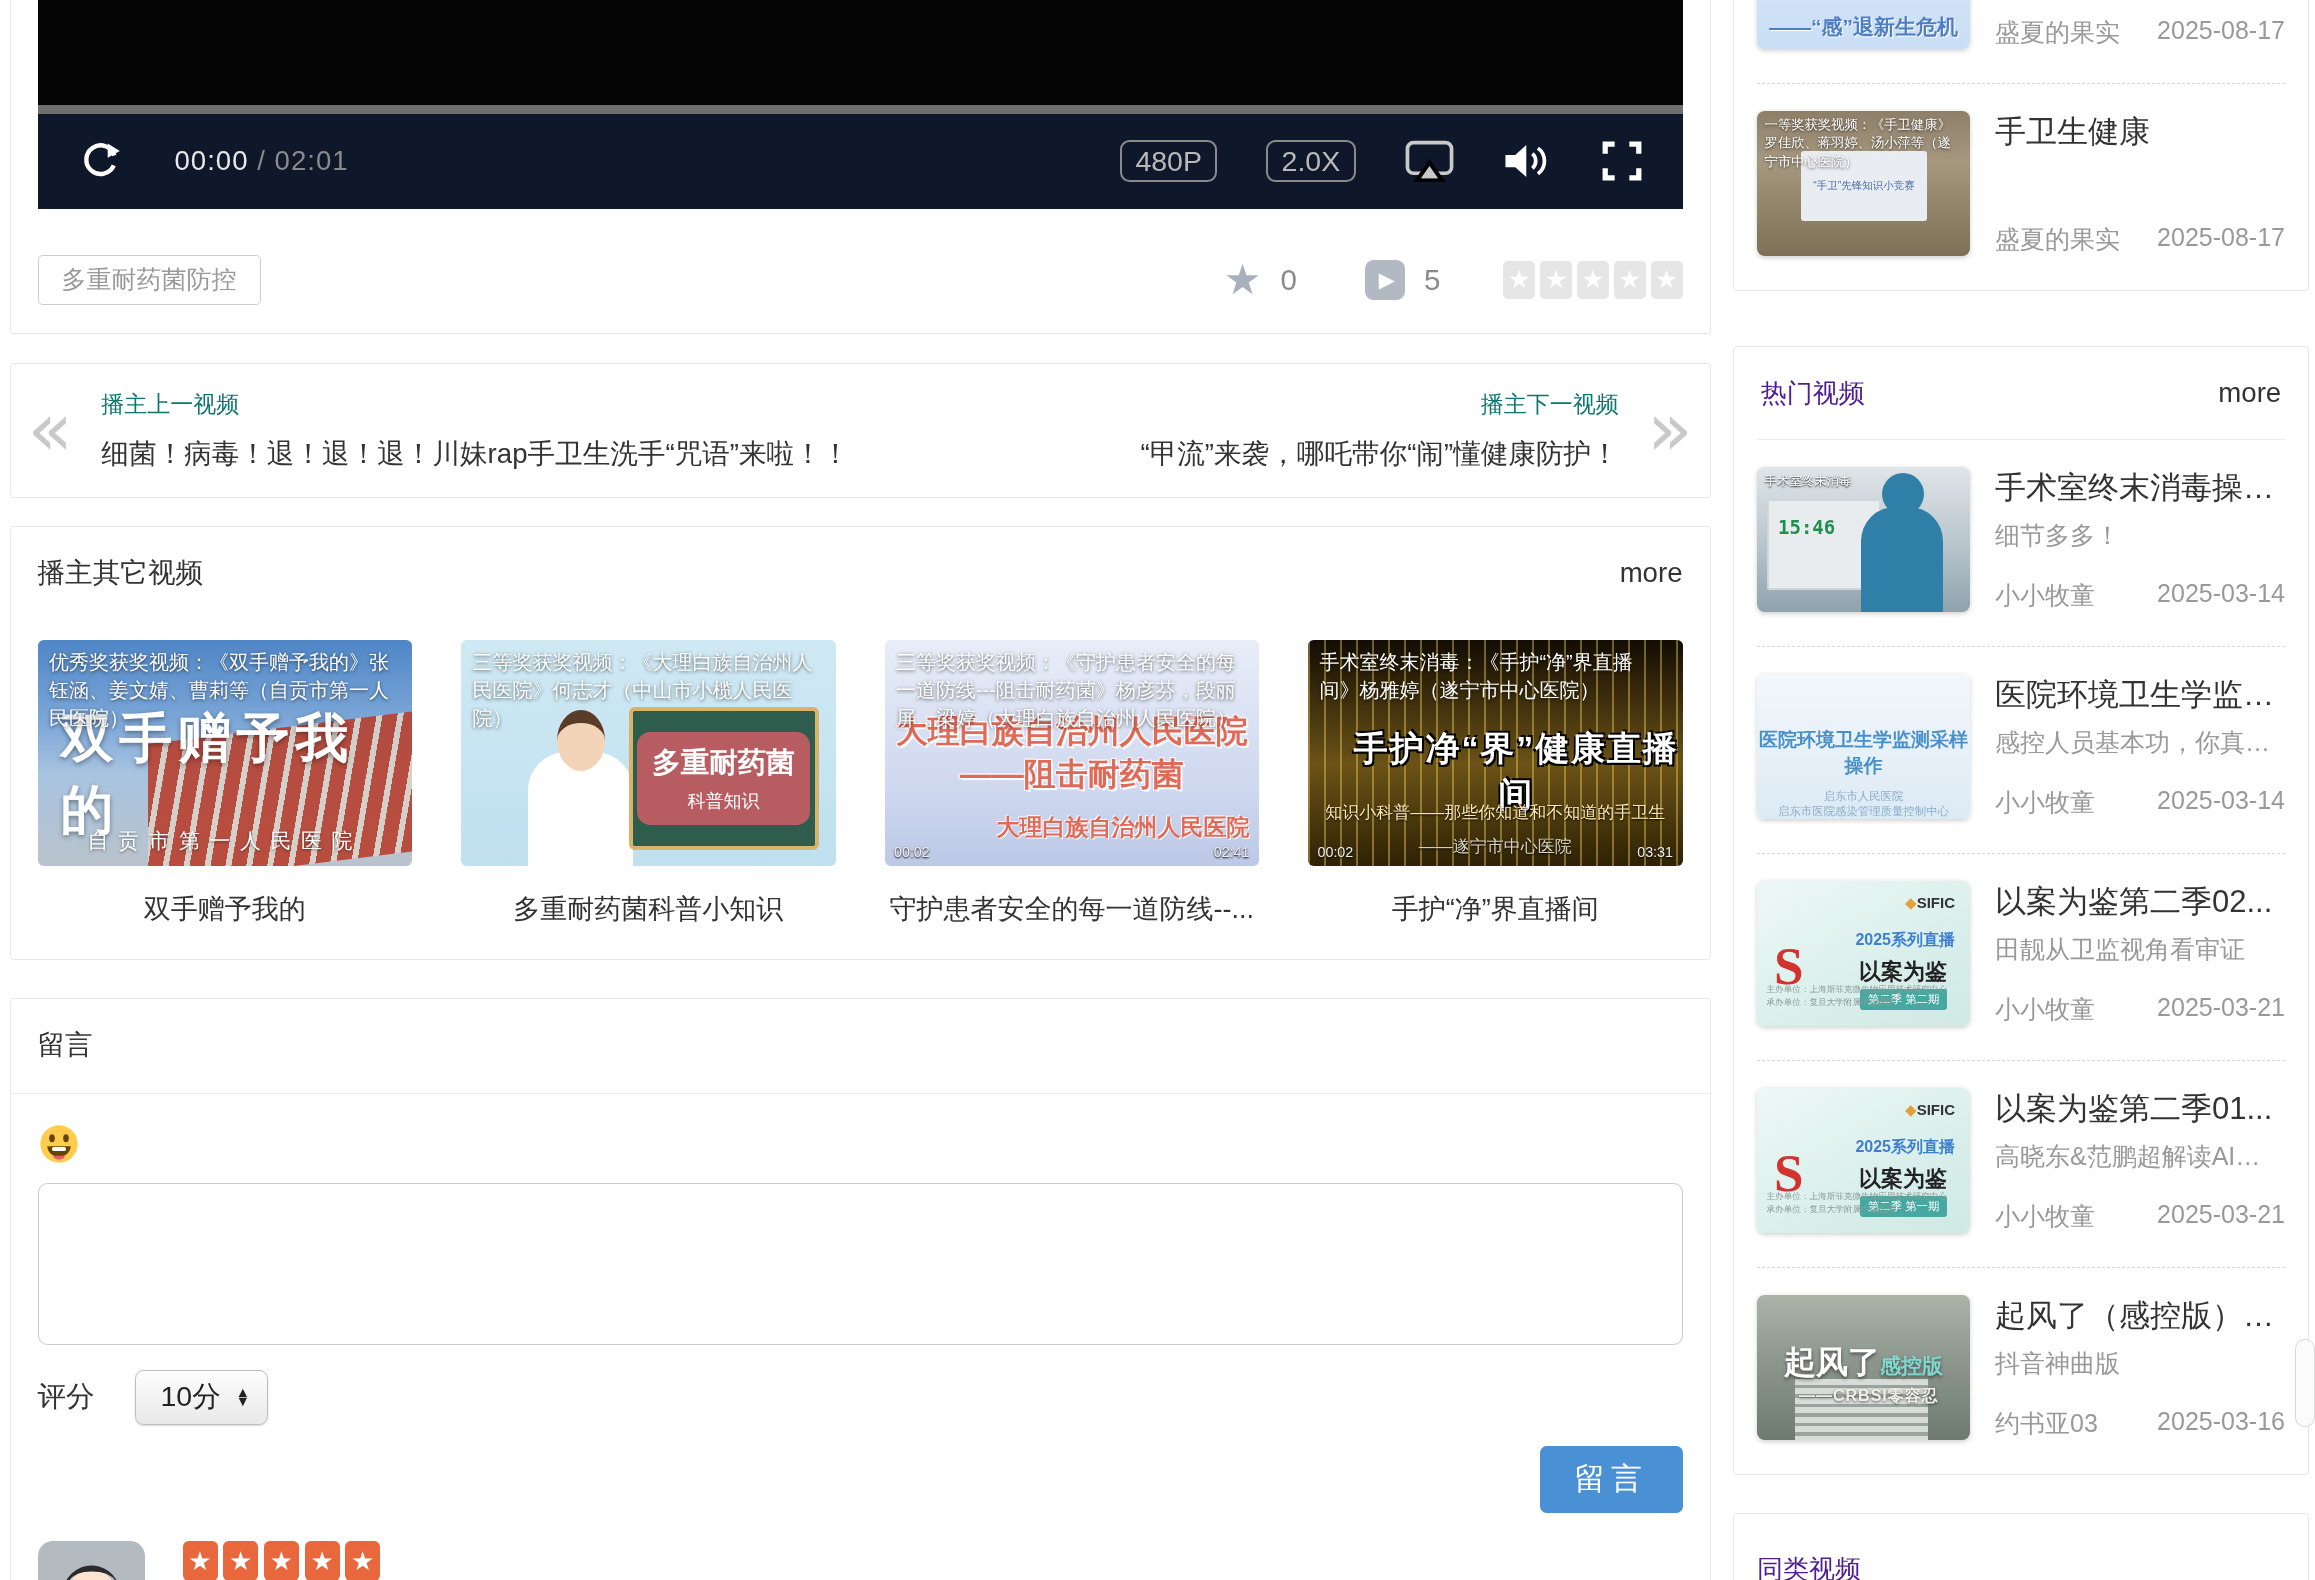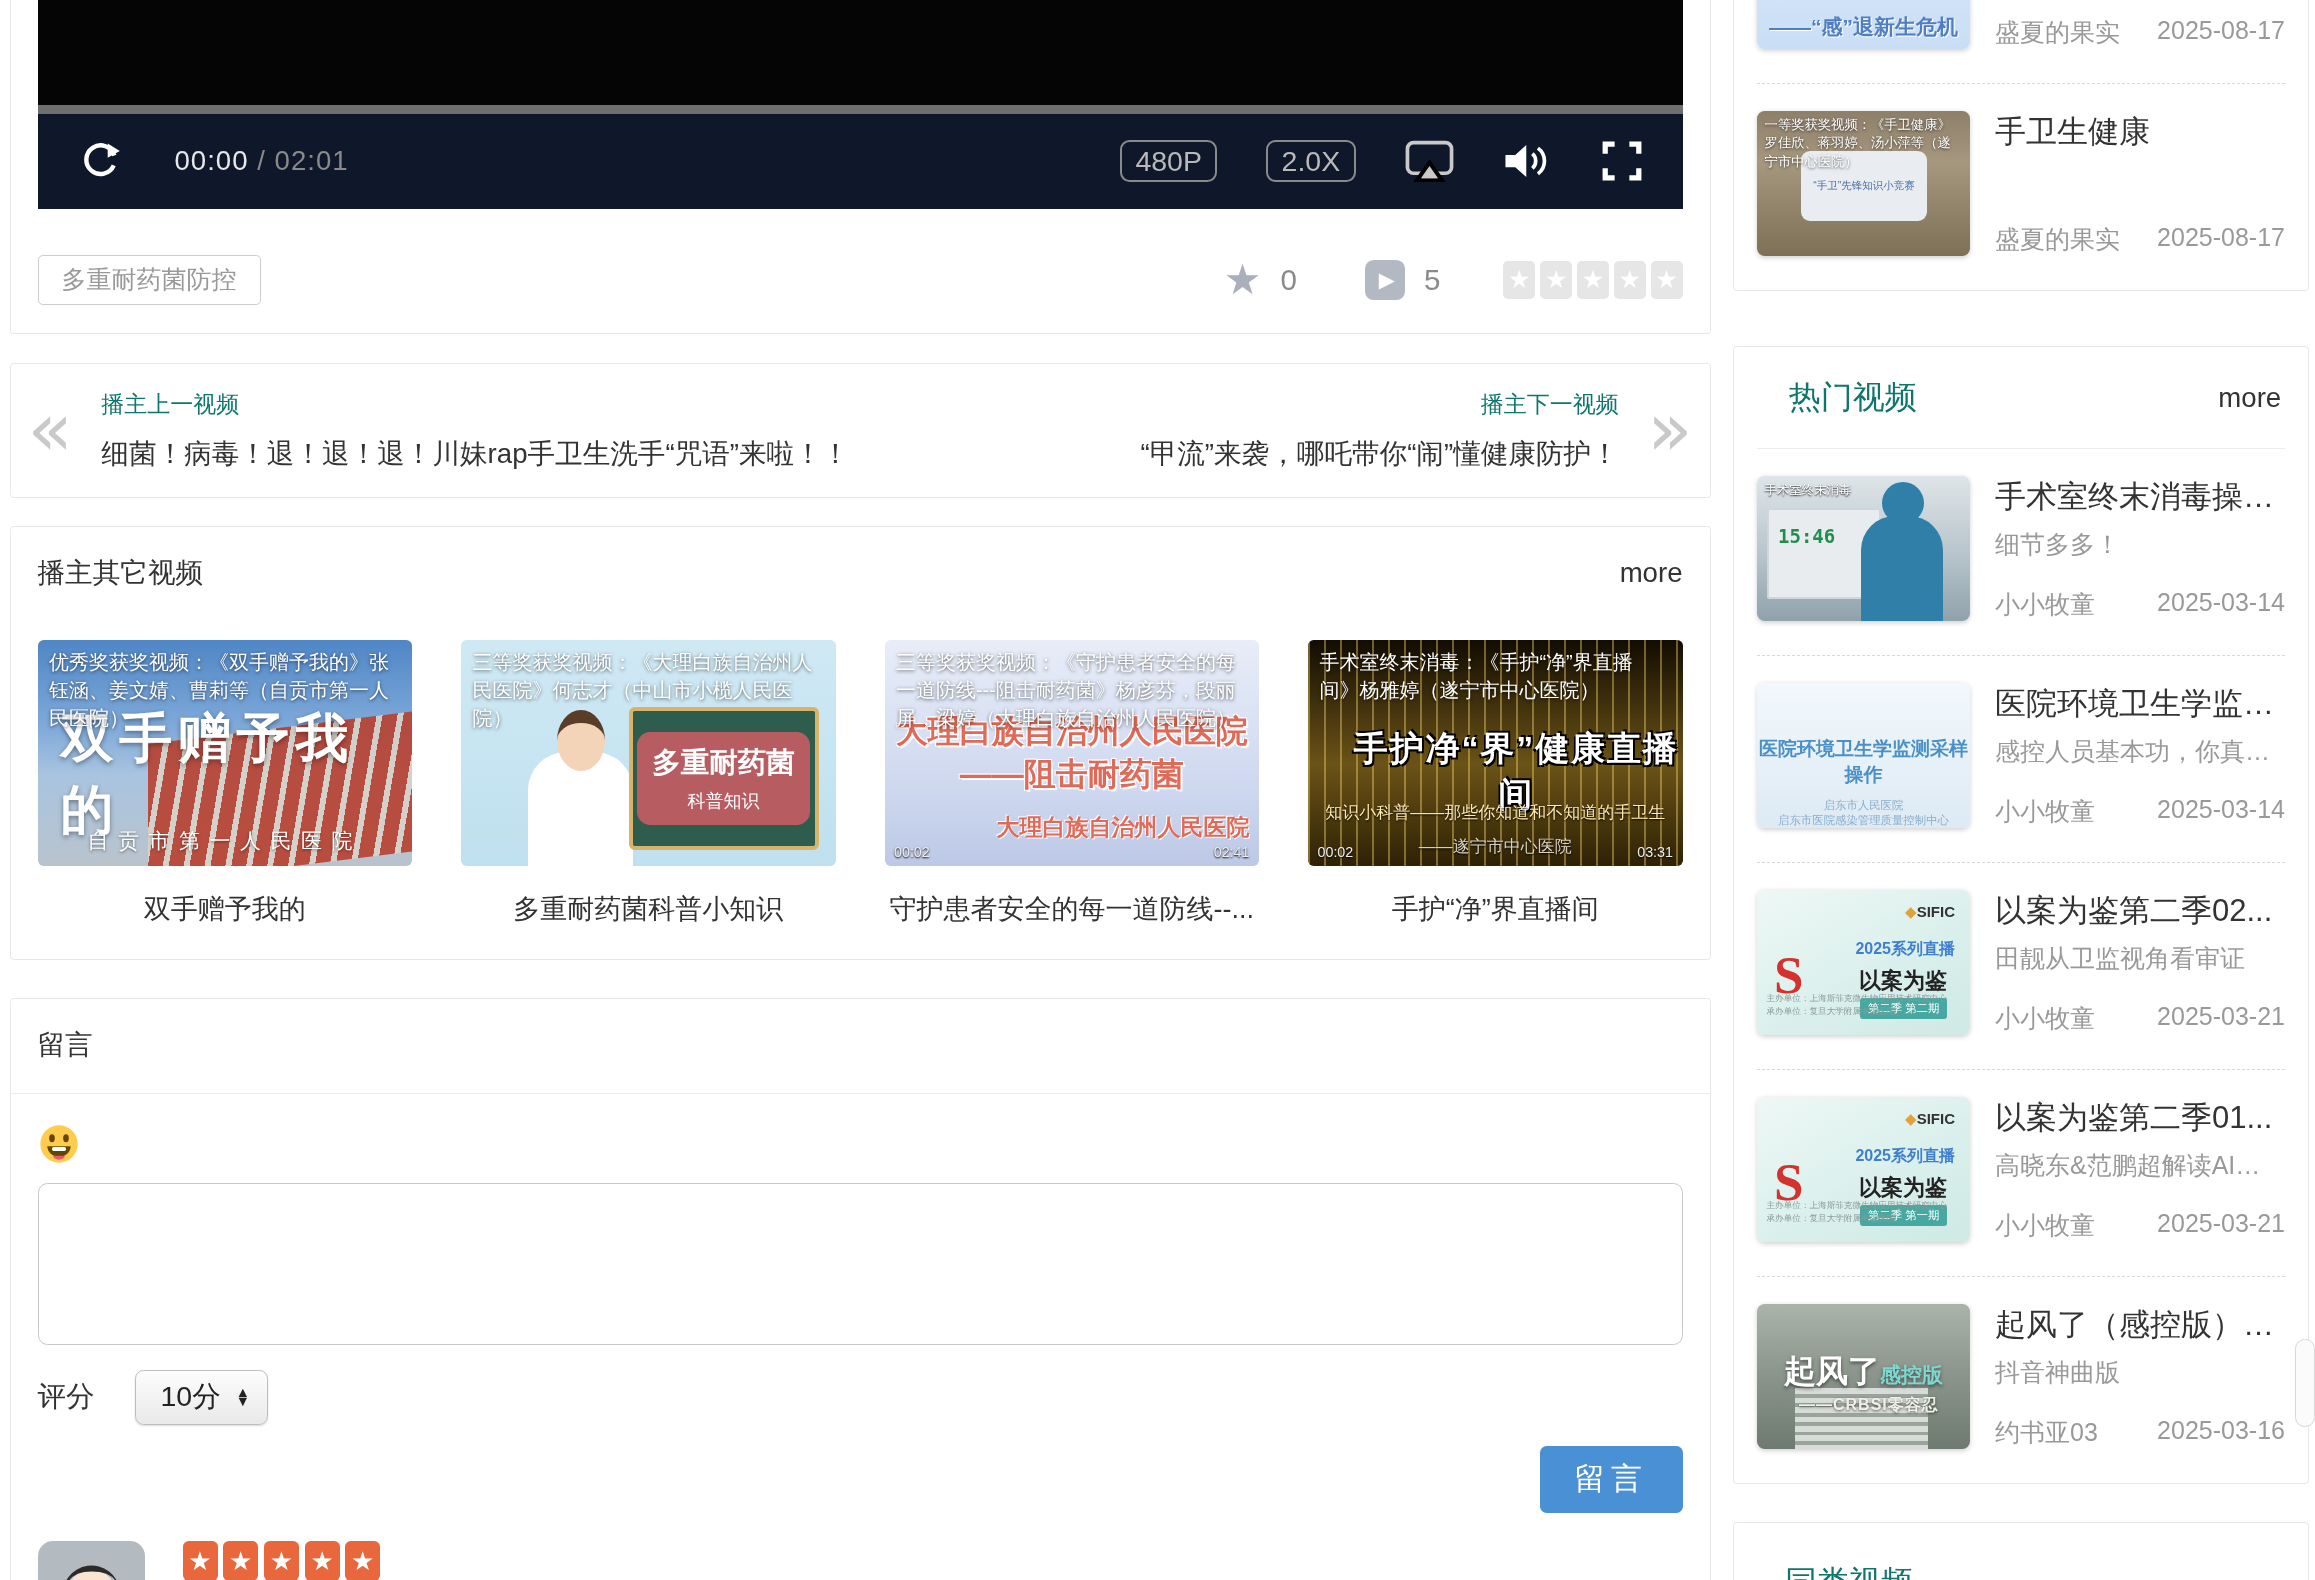--- a/index.html
+++ b/index.html
@@ -131,31 +131,31 @@
   .side-item + .side-item { border-top:1.9px dashed #d8d8d8; }
   .side-thumb { width:213px; height:145px; border-radius:7.6px; flex:none; position:relative; overflow:hidden;
     box-shadow:0 1.9px 5.7px rgba(0,0,0,.18); cursor:pointer; }
   .side-info { flex:1; min-width:0; margin-left:25px; display:flex; flex-direction:column; justify-content:space-between; }
   .side-title { font-size:31px; color:#333; white-space:nowrap; overflow:hidden; text-overflow:ellipsis; cursor:pointer; }
   .side-sub { font-size:25px; color:#999; margin-top:9.5px; white-space:nowrap; overflow:hidden; text-overflow:ellipsis; }
   .side-meta { display:flex; font-size:25px; color:#999; }
   .side-meta .date { margin-left:auto; }
   .side-card-hot { margin-top:55px; padding:0 23px; }
   .hot-head { display:flex; align-items:center; padding:28.5px 3.8px; border-bottom:1px solid #ececec; }
-  .hot-title { font-size:32px; color:#0f766e;margin-left:28px; }
+  .hot-title { font-size:26px; color:#4c1d95; }
   .side-card-rel { margin-top:38px; padding:38px 23px 114px; }
 
   .sthumb-cap { position:absolute; top:0; left:0; right:0; padding:4.8px 7.6px; font-size:13.3px; line-height:1.4;
     color:#fff; text-shadow:0 1px 2.9px rgba(0,0,0,.7); z-index:3; }
   .sthumb-cut { background:linear-gradient(180deg,#dcebfa 0%,#c9def5 100%); }
   .sthumb-cut .txt { position:absolute; bottom:7.6px; width:100%; text-align:center; color:#4f7ec2;
     font-size:21px; font-weight:bold; text-shadow:1px 1px 0 #fff; }
   .sthumb-room { background:linear-gradient(180deg,#8e7f69 0%,#a5987f 30%,#8d8troke 0,#7d7057 100%); background:linear-gradient(180deg,#8e7f69 0%,#a5987f 35%,#7d7057 100%); }
   .sthumb-room .screen { position:absolute; left:44px; top:40px; width:126px; height:70px; background:#e9edf2;
-    border-radius:9px; display:flex; align-items:center; justify-content:center; }
+    border-radius:3px; display:flex; align-items:center; justify-content:center; }
   .sthumb-room .screen span { font-size:10.5px; color:#4a6ea8; }
   .sthumb-or { background:linear-gradient(180deg,#dfe5e8 0%,#b7c4cb 55%,#8fa2ac 100%); }
   .sthumb-or .panel { position:absolute; left:9.5px; top:32px; width:114px; height:91px; background:#e8ecef;
     border-radius:2.9px; box-shadow:inset 0 0 0 1.9px #cfd6da; }
   .sthumb-or .num { position:absolute; left:21px; top:49px; font-size:19px; color:#1f8f4d; font-weight:bold;
     font-family:"DejaVu Sans Mono",monospace; }
   .sthumb-or .nurse { position:absolute; right:27px; bottom:0; width:82px; height:105px;
     background:#2f7fa8; border-radius:34px 34px 0 0; }
   .sthumb-or .nurse::before { content:""; position:absolute; left:21px; top:-34px; width:42px; height:42px;
     background:#2f7fa8; border-radius:50%; }

